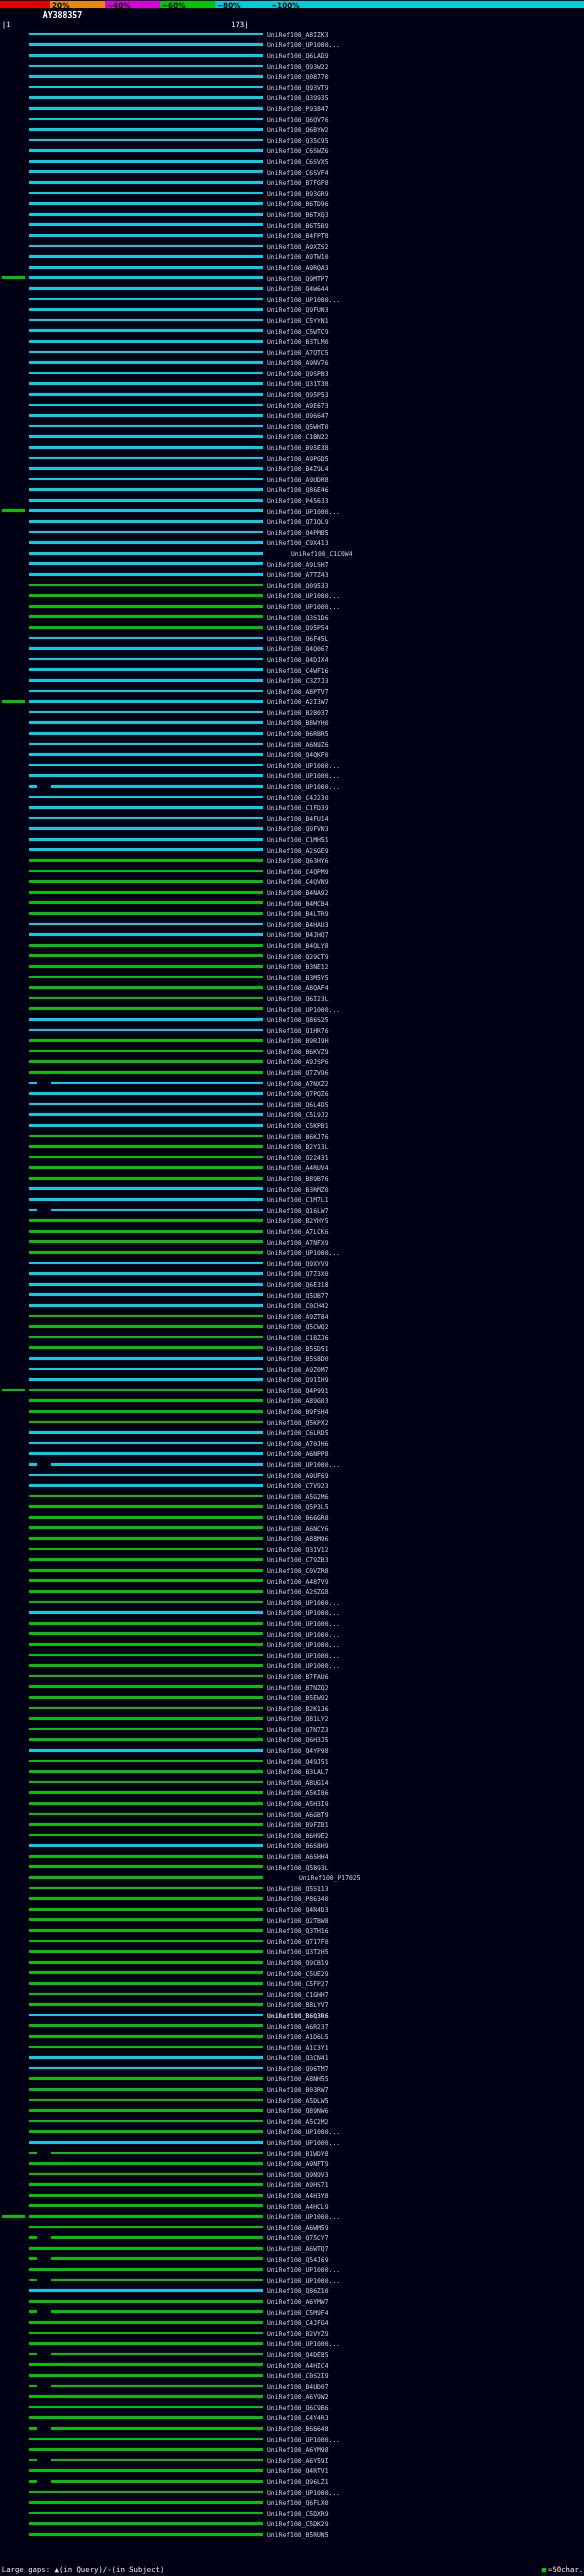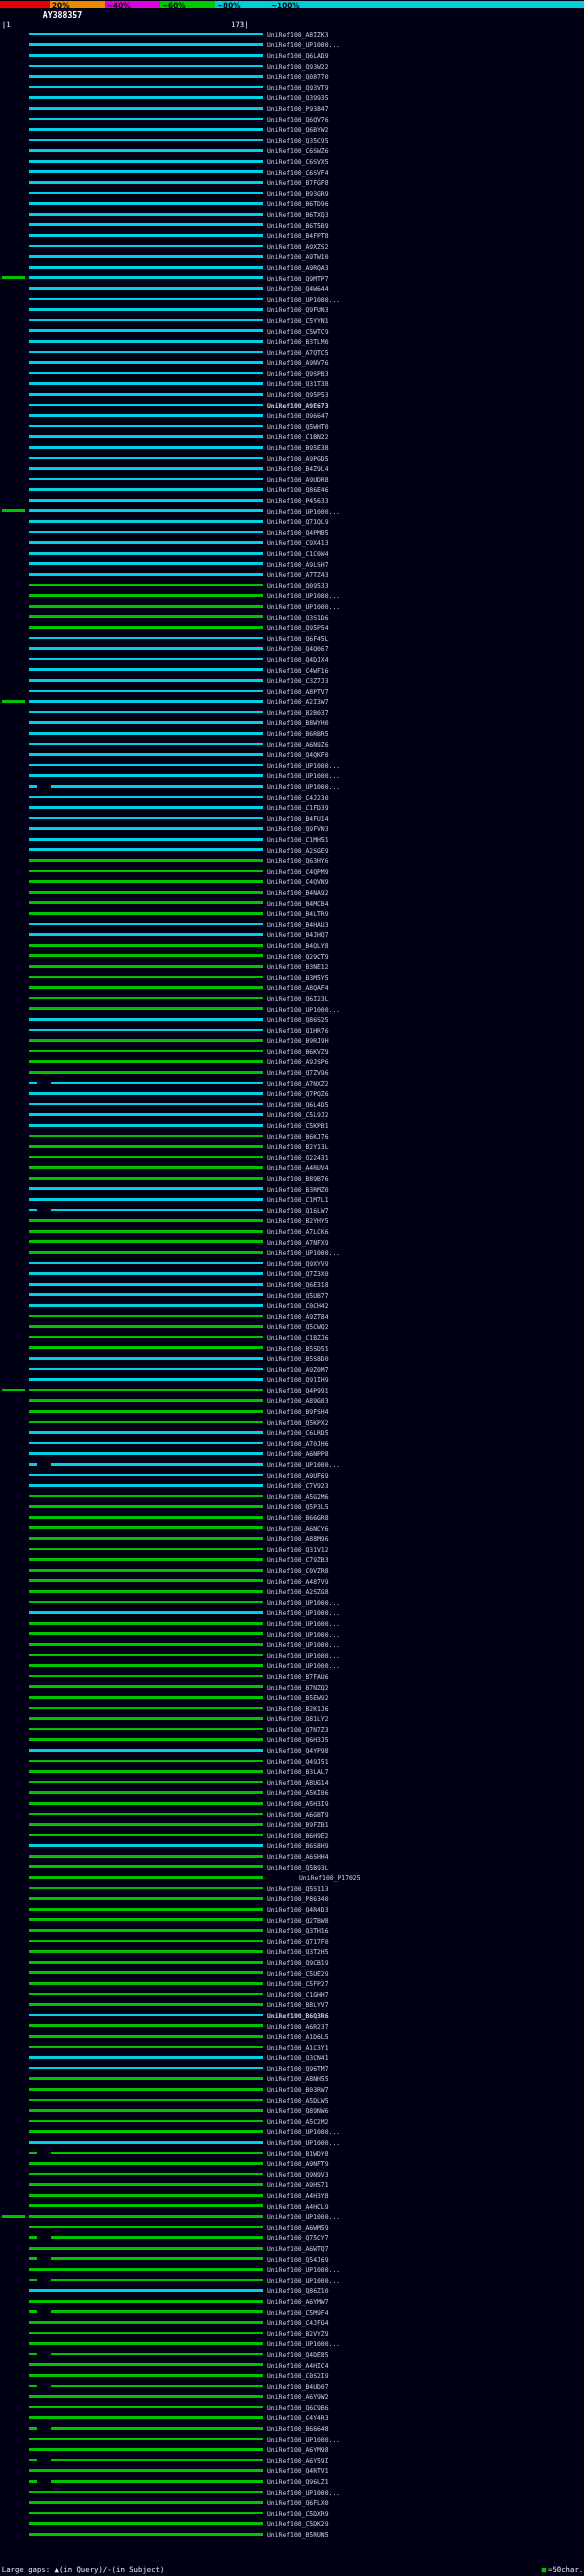--- a/index.html
+++ b/index.html
@@ -260,21 +260,21 @@
       <div class="row">
         <div class="bar">
           <div class="seg" style="left: 10.5%; width: 89.5%; background: rgb(0, 210, 230);"></div>
         </div>
         <span class="label" style="color: rgb(201, 204, 220);">UniRef100_Q95P53</span>
       </div>
       <div class="row">
         <div class="bar">
           <div class="seg" style="left: 10.5%; width: 89.5%; background: rgb(0, 210, 230);"></div>
         </div>
-        <span class="label" style="color: rgb(201, 204, 220); font-weight: bold;">UniRef100_A9E673</span>
+        <span class="label" style="color: rgb(201, 204, 220);">UniRef100_A9E673</span>
       </div>
       <div class="row">
         <div class="bar">
           <div class="seg" style="left: 10.5%; width: 89.5%; background: rgb(0, 210, 230);"></div>
         </div>
         <span class="label" style="color: rgb(201, 204, 220);">UniRef100_O96647</span>
       </div>
       <div class="row">
         <div class="bar">
           <div class="seg" style="left: 10.5%; width: 89.5%; background: rgb(0, 210, 230);"></div>
@@ -345,21 +345,21 @@
       <div class="row">
         <div class="bar">
           <div class="seg" style="left: 10.5%; width: 89.5%; background: rgb(0, 210, 230);"></div>
         </div>
         <span class="label" style="color: rgb(201, 204, 220);">UniRef100_C9X413</span>
       </div>
       <div class="row">
         <div class="bar">
           <div class="seg" style="left: 10.5%; width: 89.5%; background: rgb(0, 210, 230);"></div>
         </div>
-        <span class="label" style="color: rgb(201, 204, 220);">UniRef100_C1C0W4</span>
+        <span class="label" style="color: rgb(201, 204, 220); margin-left: 24px;">UniRef100_C1C0W4</span>
       </div>
       <div class="row">
         <div class="bar">
           <div class="seg" style="left: 10.5%; width: 89.5%; background: rgb(0, 210, 230);"></div>
         </div>
         <span class="label" style="color: rgb(201, 204, 220);">UniRef100_A9LSH7</span>
       </div>
       <div class="row">
         <div class="bar">
           <div class="seg" style="left: 10.5%; width: 89.5%; background: rgb(0, 210, 230);"></div>

